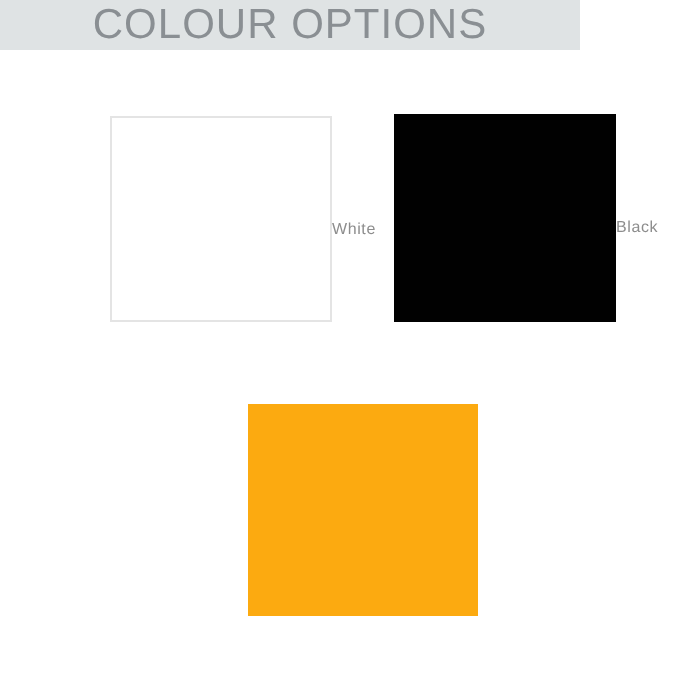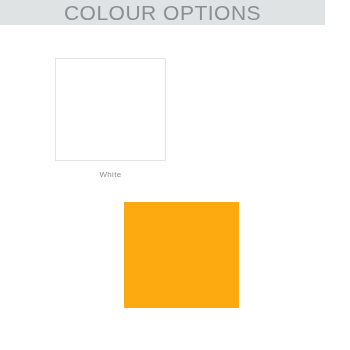--- a/index.html
+++ b/index.html
@@ -13,21 +13,21 @@
     font-family: "Liberation Sans", sans-serif;
     overflow: hidden;
     position: relative;
   }
 
   
   .header-band {
     position: absolute;
     left: 0;
     top: 0;
-    width: 325px;
+    width: 290px;
     height: 25px;
     background: #dfe3e4;
     display: flex;
     align-items: center;
     justify-content: center;
   }
   .header-title {
     font-size: 21px;
     font-weight: 300;
     letter-spacing: 0.5px;
@@ -42,21 +42,21 @@
     position: absolute;
     left: 0;
     top: 25px;
     width: 350px;
     height: 325px;
   }
 
   .swatch-cell {
     position: absolute;
     display: flex;
-    flex-direction: column;
+    flex-direction: row;
     align-items: center;
   }
 
   .swatch-box {
     box-sizing: border-box;
     display: block;
   }
 
   .swatch-label {
     margin-top: 9px;
@@ -97,18 +97,22 @@
   <div class="header-title">COLOUR OPTIONS</div>
 </div>
 
 <div class="swatch-area">
 
   <div class="swatch-cell cell-white">
     <div class="swatch-box box-white"></div>
     <div class="swatch-label">White</div>
   </div>
 
+  <div class="swatch-cell cell-black">
+    <div class="swatch-box box-black"></div>
+    <div class="swatch-label">Black</div>
+  </div>
 
   <div class="swatch-cell cell-yellow">
     <div class="swatch-box box-yellow"></div>
   </div>
 
 </div>
 
 </body></html>

